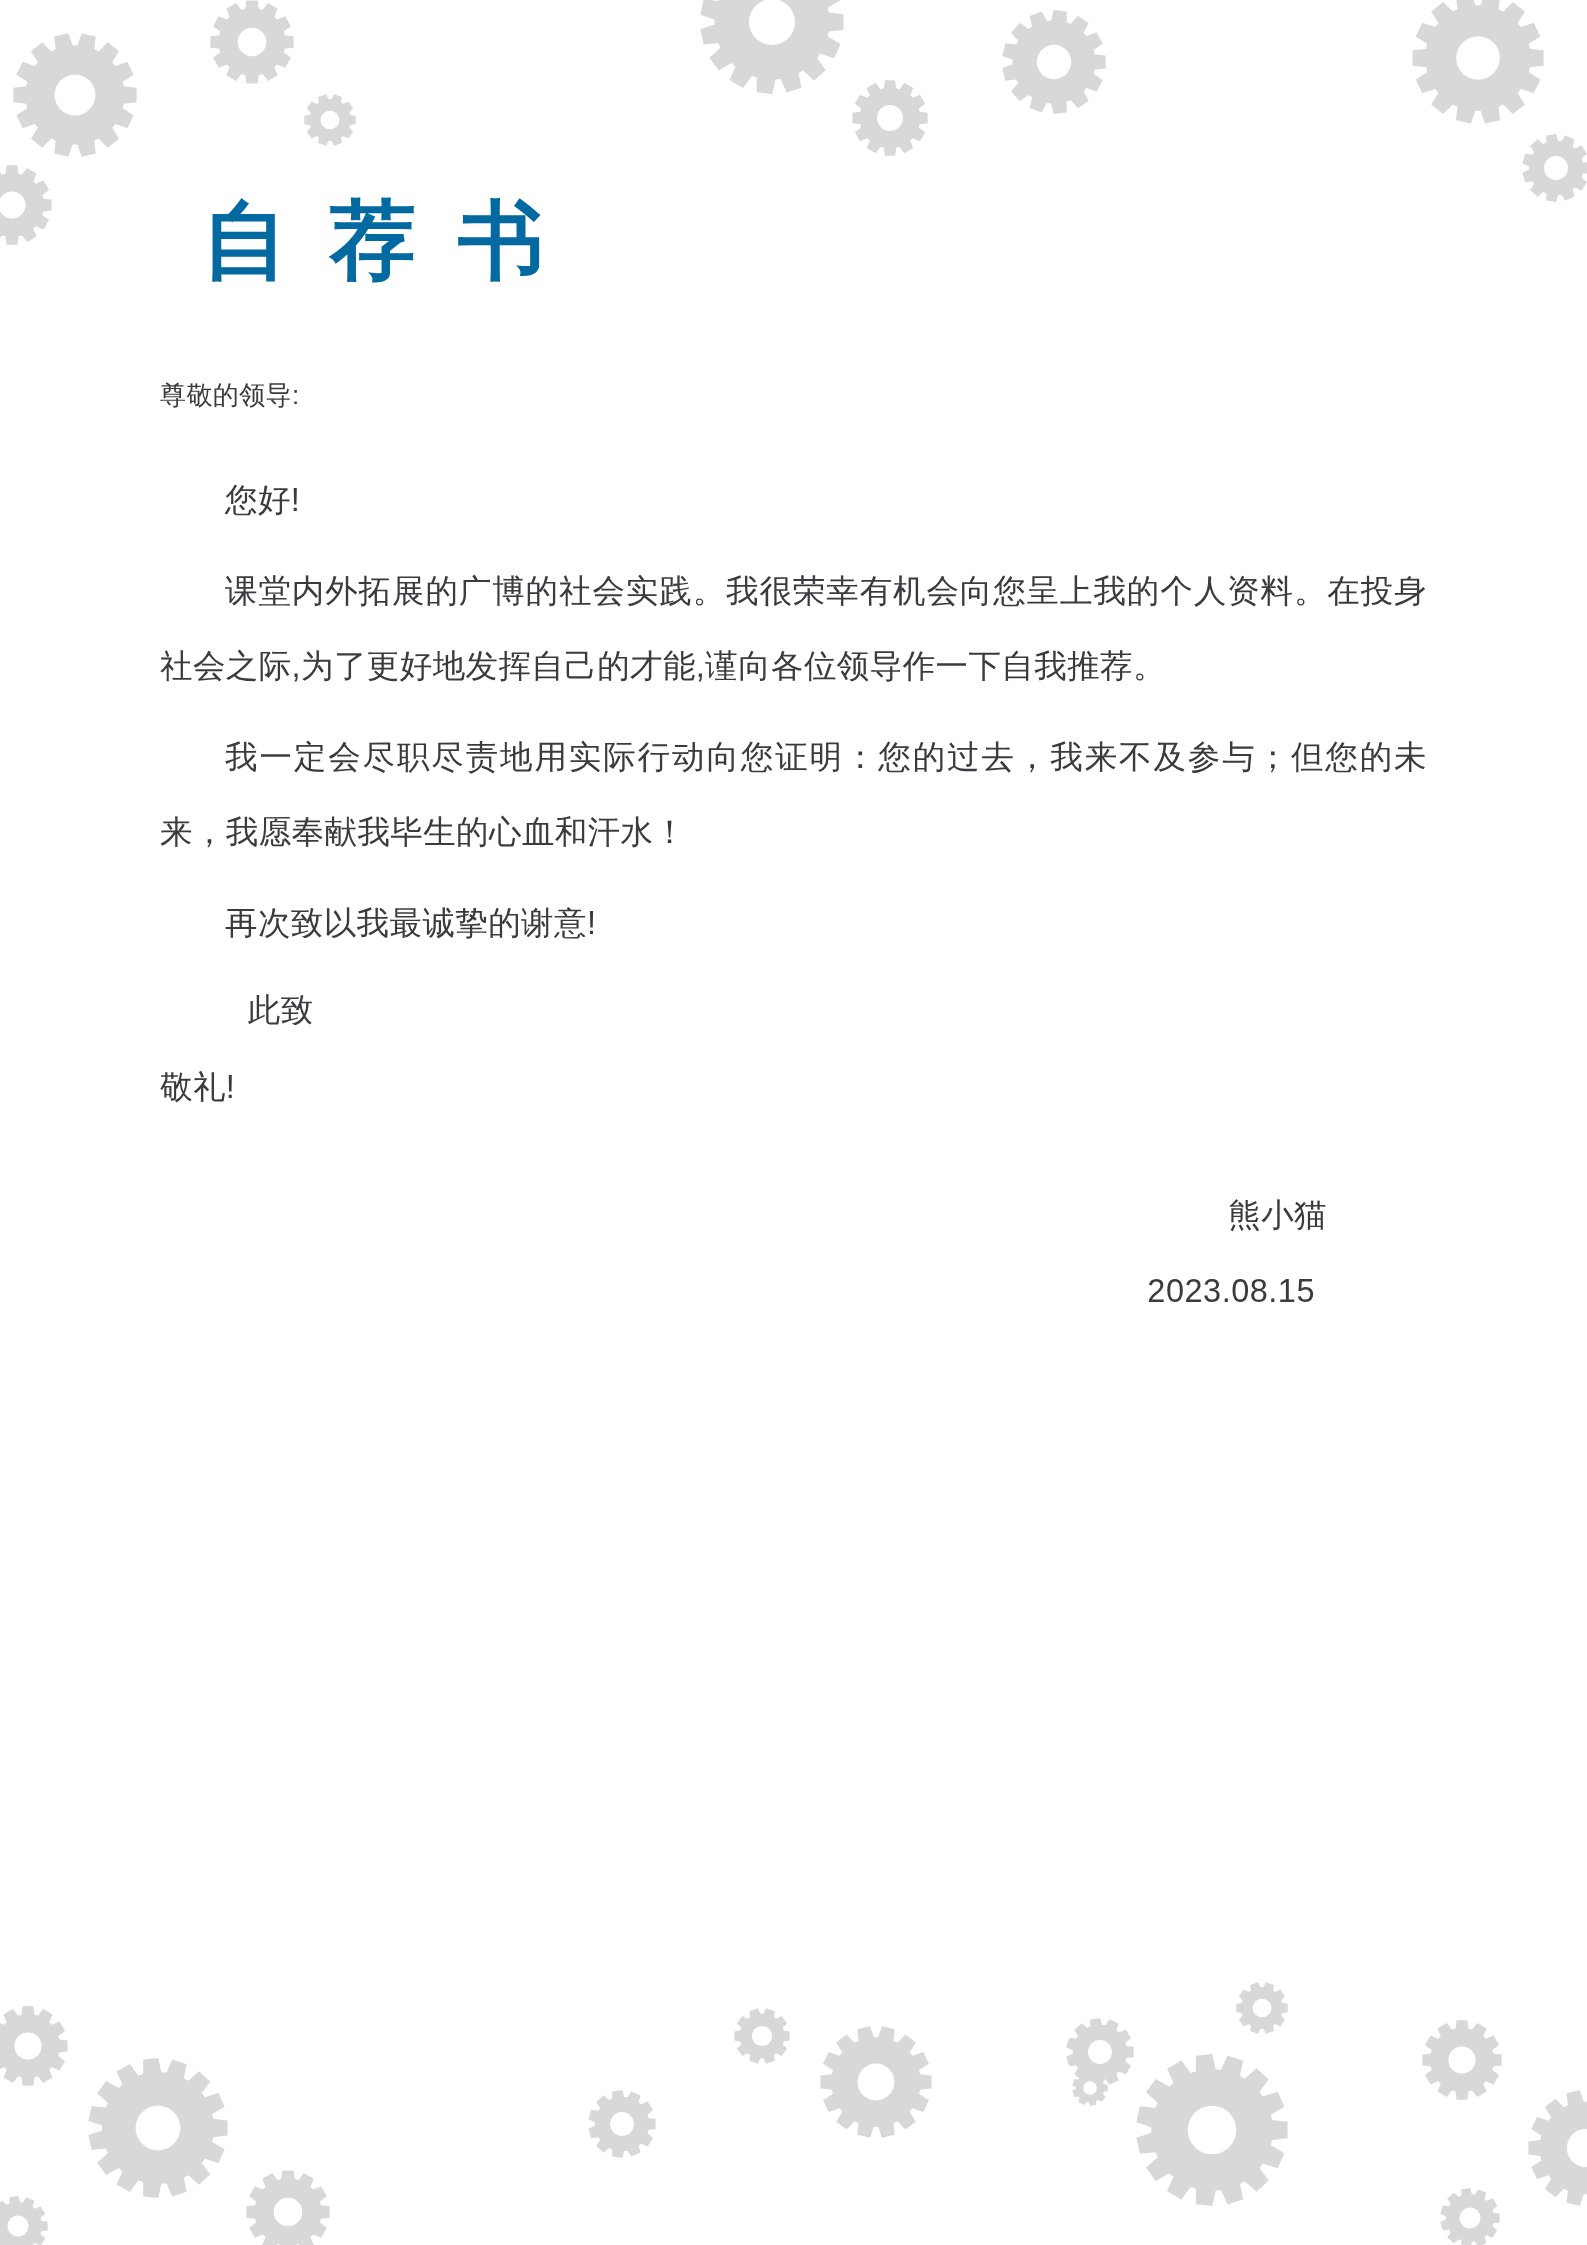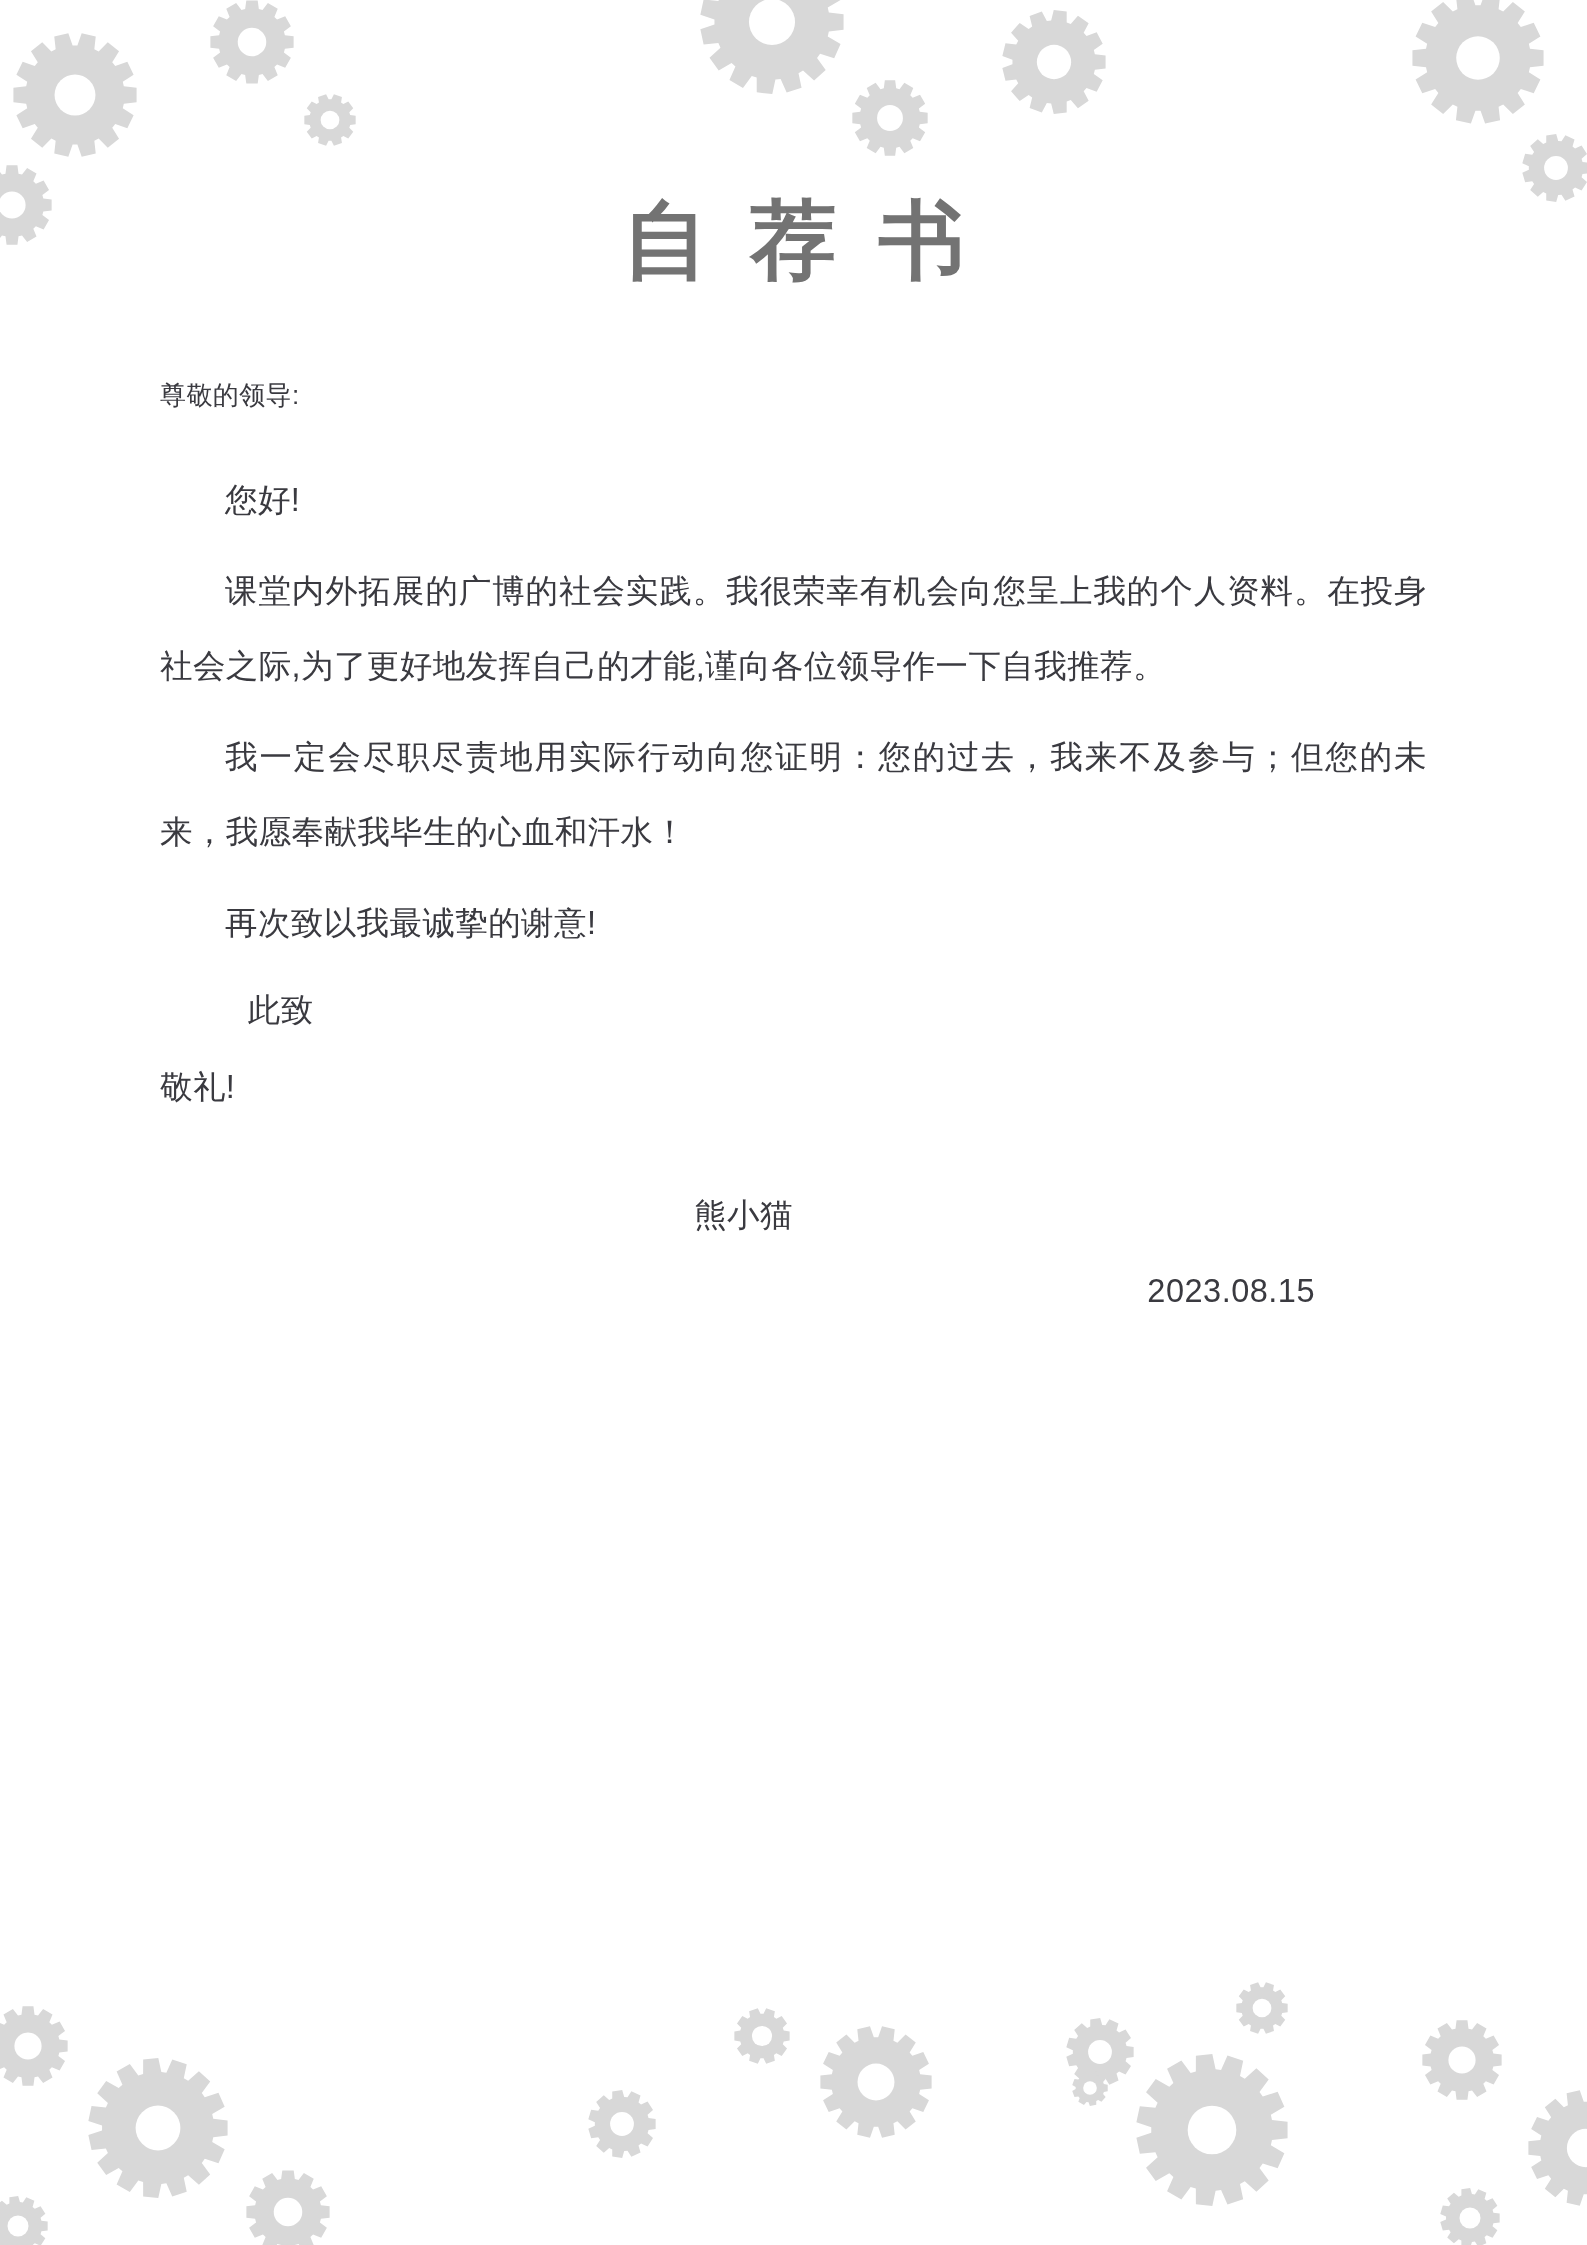--- a/index.html
+++ b/index.html
@@ -29,27 +29,27 @@
   
   .page {
     position: relative;
     z-index: 2;
     width: 1587px;
     height: 2245px;
     padding: 0 160px;
   }
 
   .doc-title {
-    text-align: center;
+    text-align: left;
     font-family: "Liberation Serif", "DejaVu Serif", serif;
     font-weight: 700;
     font-size: 86px;
     letter-spacing: 42px;
     text-indent: 42px;
-    color: #737373;
+    color: #0369a1;
     padding-top: 188px;
     line-height: 1.25;
   }
 
   .body-block {
     margin-top: 62px;
     color: #3a3a40;
     font-size: 32.5px;
     line-height: 75px;
     letter-spacing: 0.4px;
@@ -85,21 +85,21 @@
 
   .signoff {
     margin-top: 52px;
     text-align: right;
     color: #3a3a40;
     font-size: 32.5px;
     line-height: 76px;
     padding-right: 100px;
   }
 
-  .sign-name { display: block; text-align: center; }
+  .sign-name { display: block; }
 
   .sign-date {
     display: block;
     padding-right: 12px;
     letter-spacing: 0.5px;
   }
 </style>
 </head>
 <body>
 

